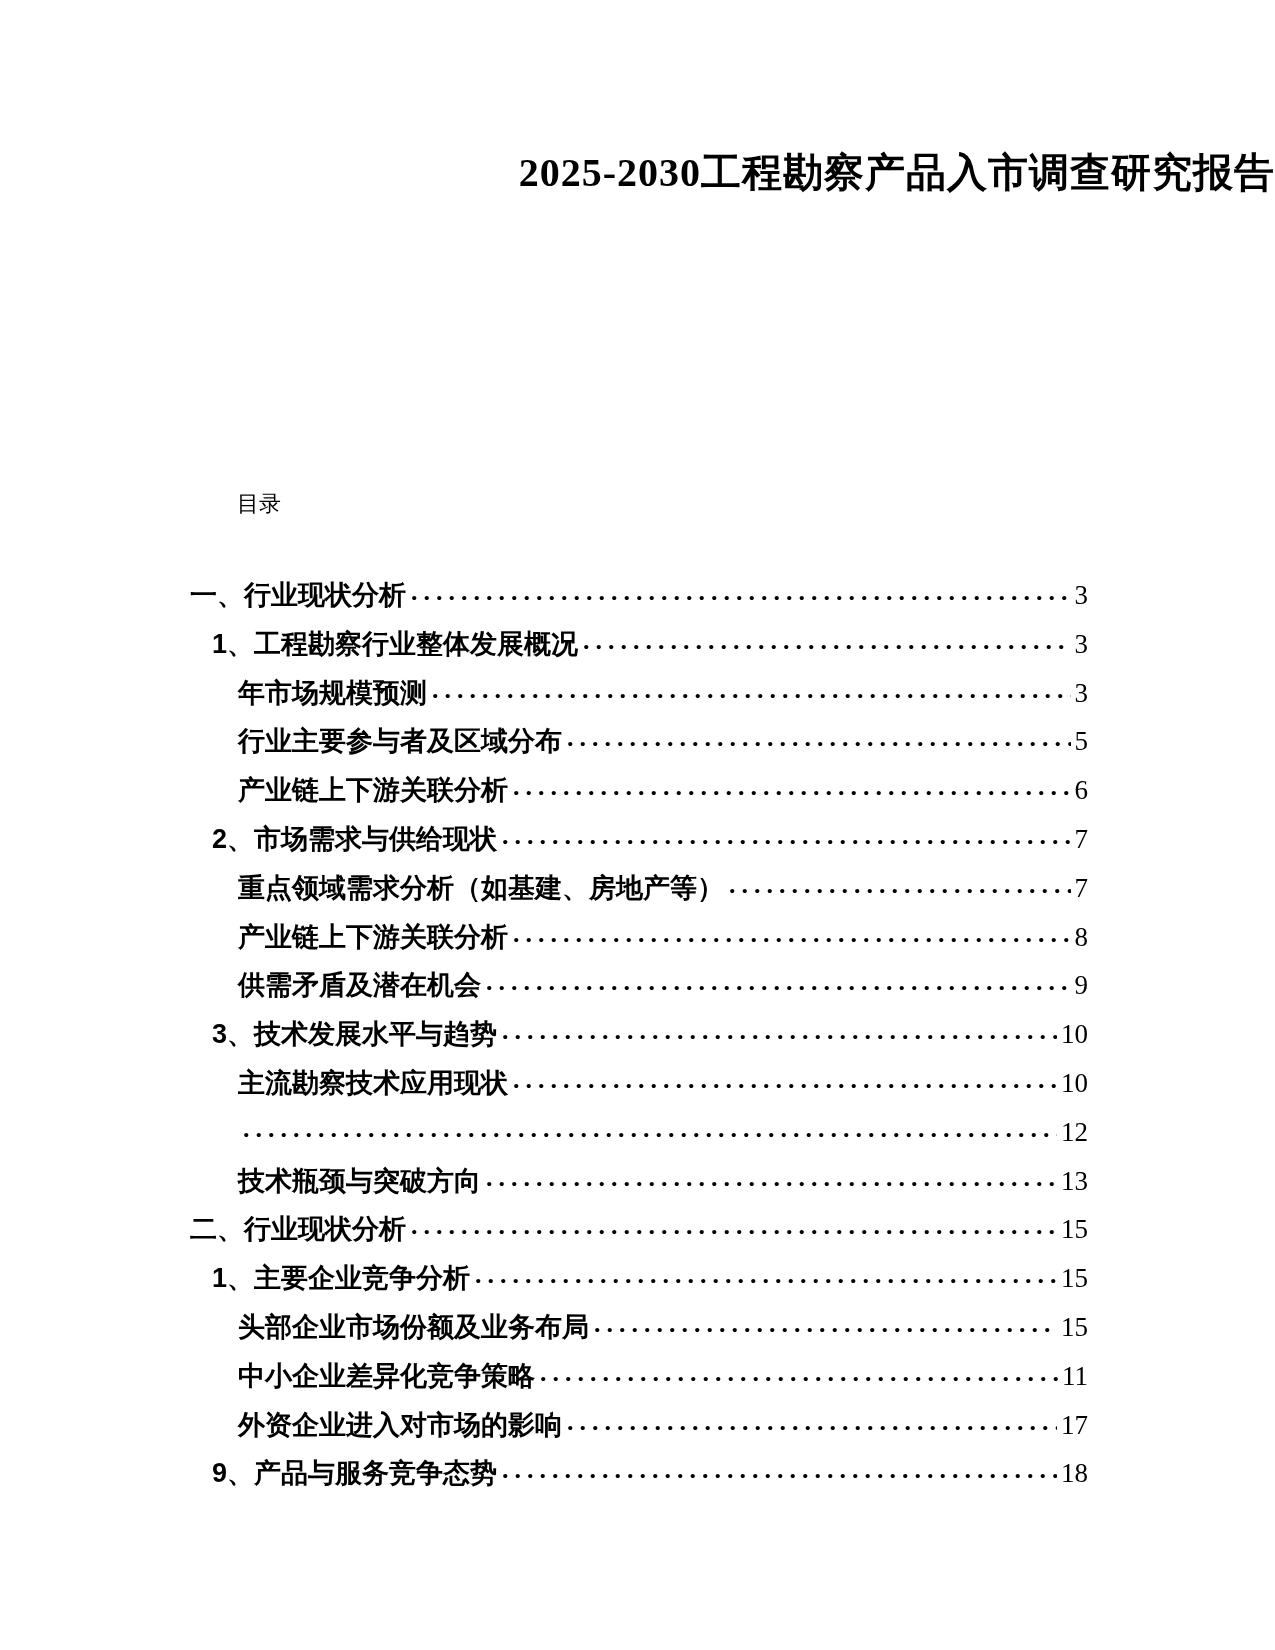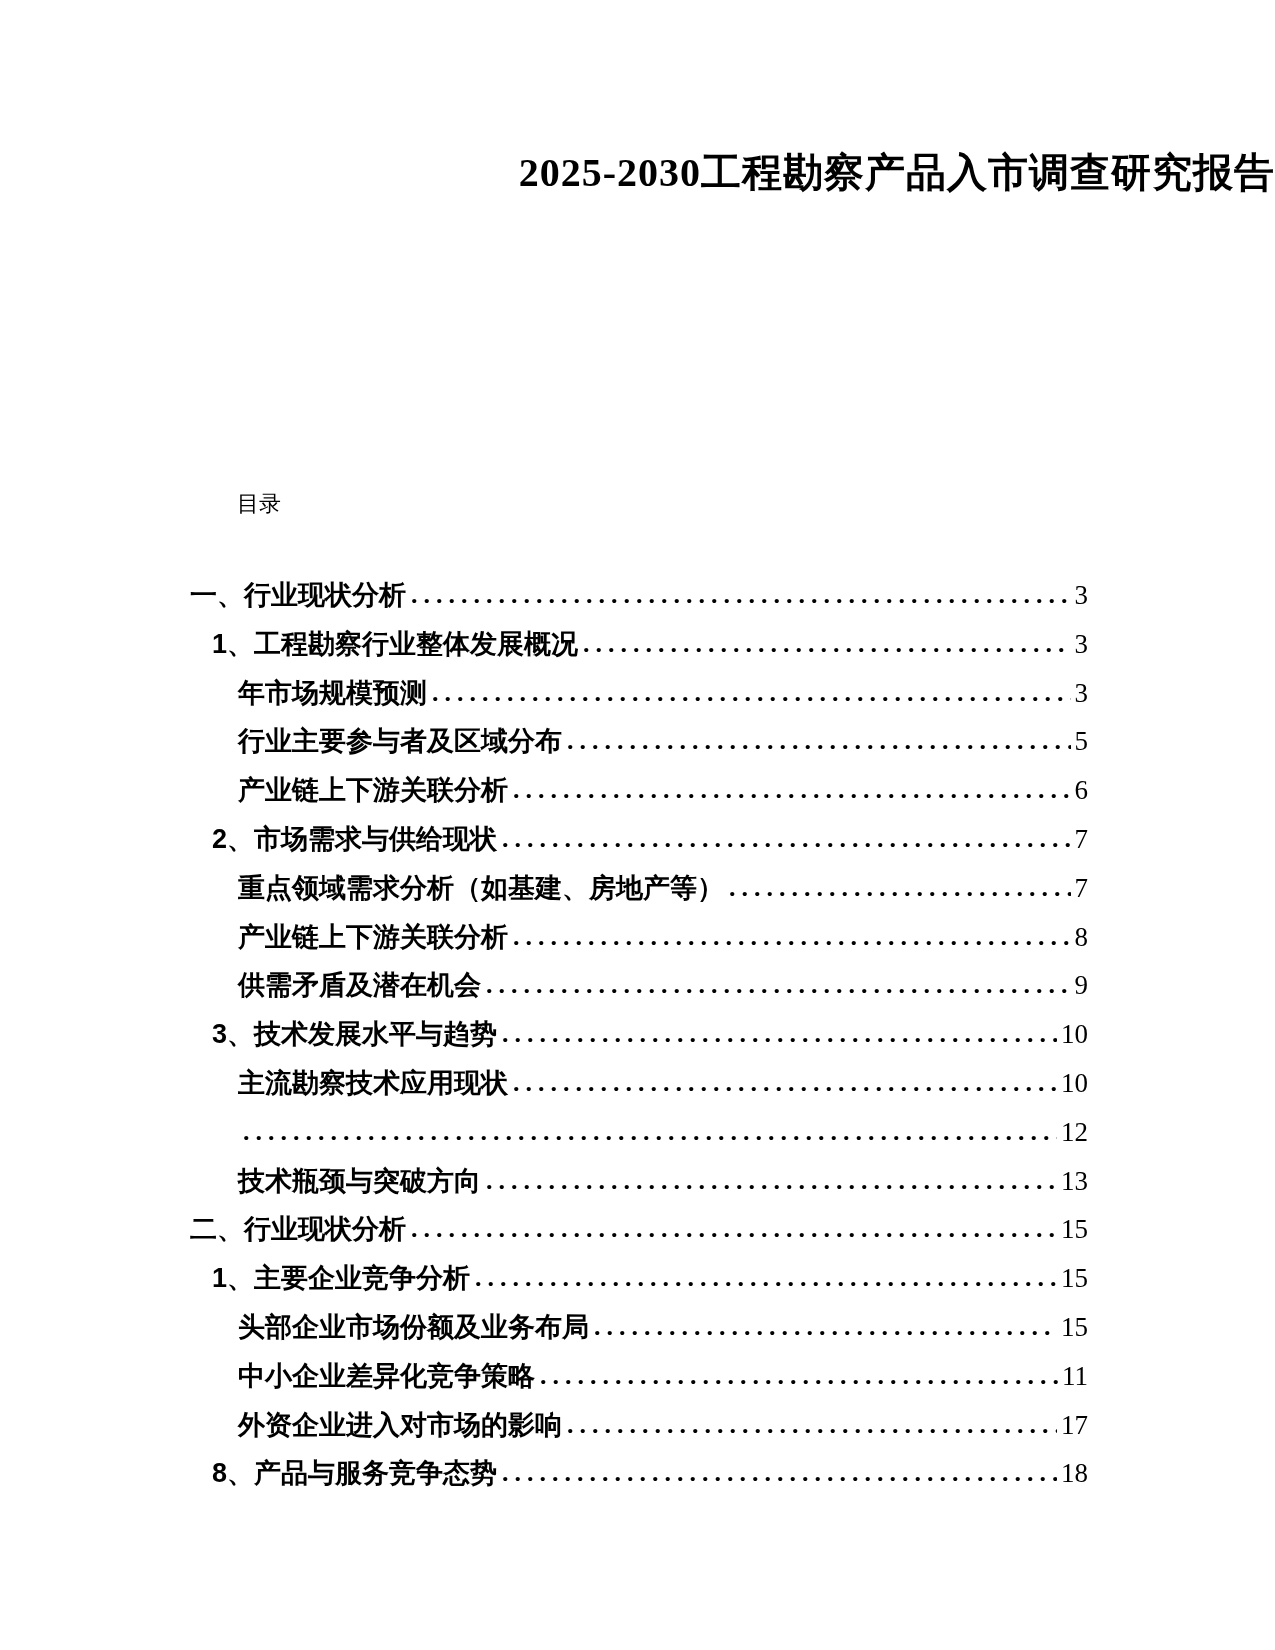--- a/index.html
+++ b/index.html
@@ -32,21 +32,21 @@
     font-weight: 400;
     font-size: 22px;
     line-height: 28px;
     color: #000000;
   }
   .toc {
     margin: 53px 187px 0 190px; 
   }
   .toc-row {
     display: flex;
-    align-items: flex-start;
+    align-items: flex-end;
     height: 48.8px;
     line-height: 48.8px;
     cursor: pointer;
   }
   .toc-row.level-1 { padding-left: 0; }
   .toc-row.level-2 { padding-left: 22px; }
   .toc-row.level-3 { padding-left: 48px; }
   .toc-label {
     font-family: "Liberation Sans", sans-serif;
     font-weight: 700;
@@ -170,18 +170,18 @@
     <span class="toc-label">中小企业差异化竞争策略</span>
     <span class="leader"></span>
     <span class="toc-page">11</span>
   </div>
       <div class="toc-row level-3">
     <span class="toc-label">外资企业进入对市场的影响</span>
     <span class="leader"></span>
     <span class="toc-page">17</span>
   </div>
       <div class="toc-row level-2">
-    <span class="toc-label">8、产品与服务竞争态势</span>
+    <span class="toc-label">9、产品与服务竞争态势</span>
     <span class="leader"></span>
     <span class="toc-page">18</span>
   </div>
     </nav>
 </div>
 
 </body></html>

